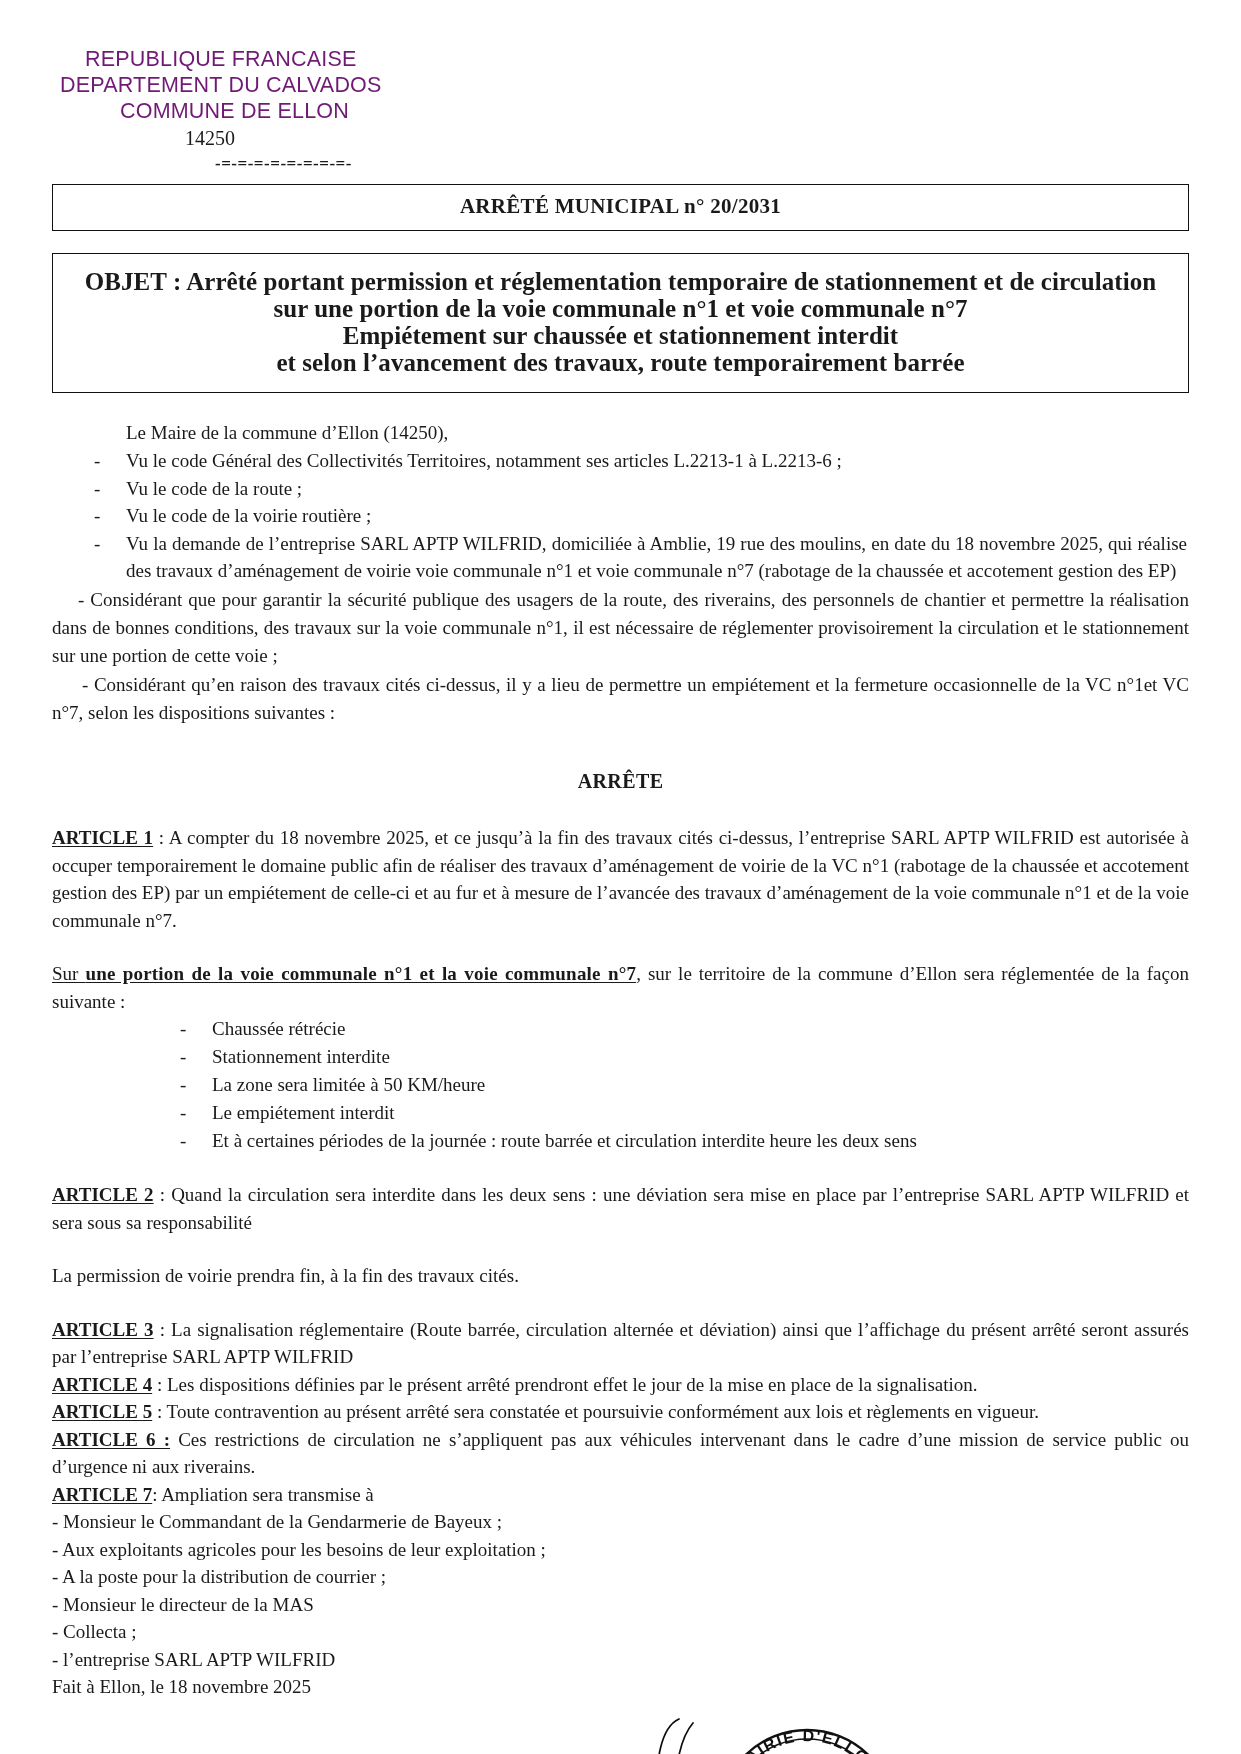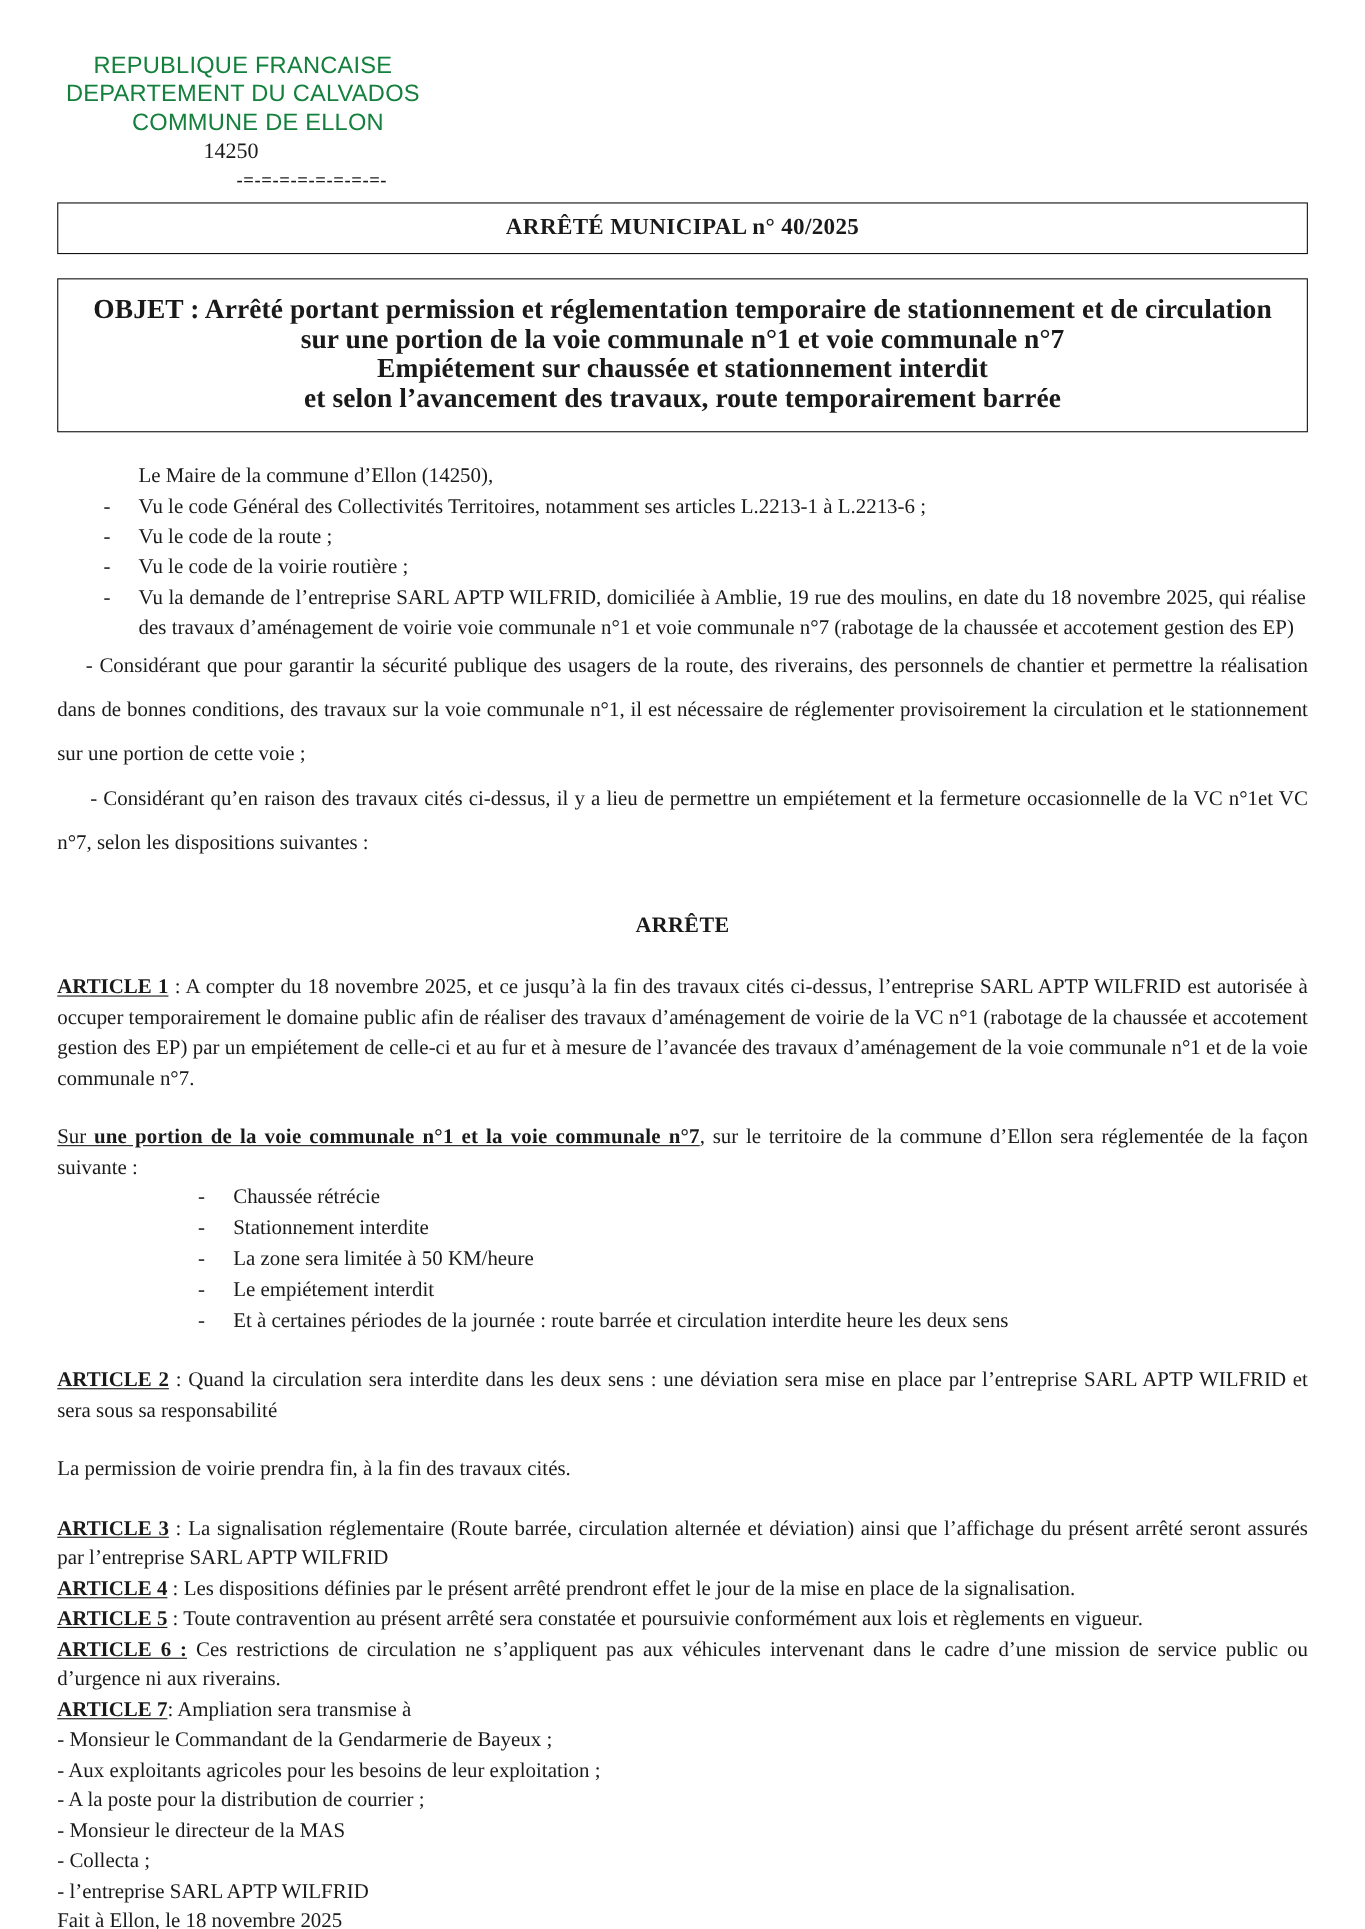--- a/index.html
+++ b/index.html
@@ -25,21 +25,21 @@
   
   .letterhead {
     margin: 46px 0 0 0;
     padding-left: 60px;
   }
   .letterhead .lh-line {
     font-family: "Liberation Sans", "DejaVu Sans", sans-serif;
     font-size: 21.5px;
     letter-spacing: .2px;
     line-height: 26px;
-    color: #15803d;
+    color: #701a75;
     white-space: pre;
   }
   .lh-1 { padding-left: 25px; }
   .lh-2 { padding-left: 0px; }
   .lh-3 { padding-left: 60px; }
   .lh-zip {
     font-family: "Liberation Serif", serif;
     font-size: 20px;
     padding-left: 125px;
     line-height: 28px;
@@ -109,21 +109,21 @@
     padding-right: 2px;
   }
   ul.vu > li .dash {
     position: absolute;
     left: 42px;
     top: 0;
   }
   .cons {
     text-align: justify;
     text-indent: 26px;
-    line-height: 40px;
+    line-height: 28px;
     margin-top: 1px;
   }
   .cons.second { text-indent: 30px; }
 
   .arrete-head {
     text-align: center;
     font-weight: 700;
     font-size: 20px;
     letter-spacing: .4px;
     margin-top: 42px;
@@ -199,21 +199,21 @@
 
   <div class="letterhead">
     <div class="lh-line lh-1">REPUBLIQUE FRANCAISE</div>
     <div class="lh-line lh-2">DEPARTEMENT DU CALVADOS</div>
     <div class="lh-line lh-3">COMMUNE DE ELLON</div>
     <div class="lh-zip">14250</div>
     <div class="lh-sep">-=-=-=-=-=-=-=-=-</div>
   </div>
 
   <div class="box box-title">
-    <span class="t">ARRÊTÉ MUNICIPAL n°    40/2025</span>
+    <span class="t">ARRÊTÉ MUNICIPAL n°    20/2031</span>
   </div>
 
   <div class="box box-objet">
     <div class="l first">OBJET : Arrêté portant permission et réglementation temporaire de stationnement et de circulation</div>
     <div class="l">sur une portion de la voie communale n°1 et voie communale n°7</div>
     <div class="l">Empiétement sur chaussée et stationnement interdit</div>
     <div class="l">et selon l’avancement des travaux, route temporairement barrée</div>
   </div>
 
   <div class="body">

